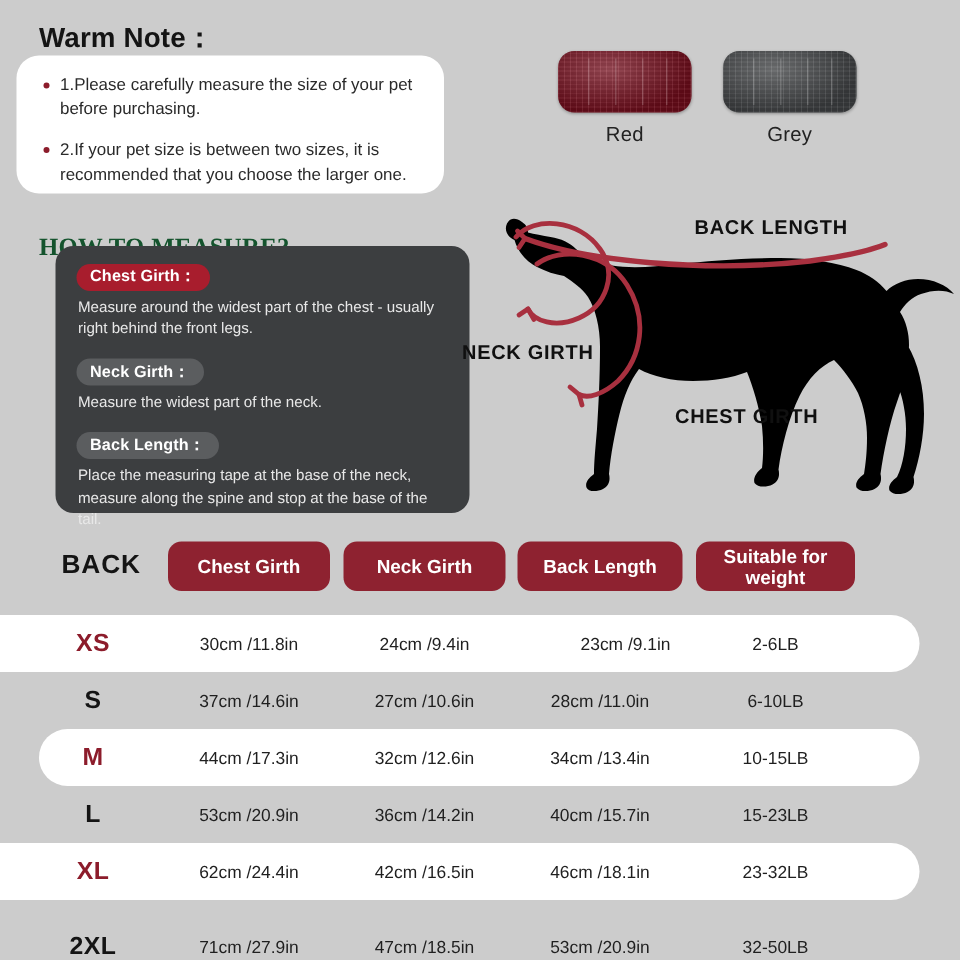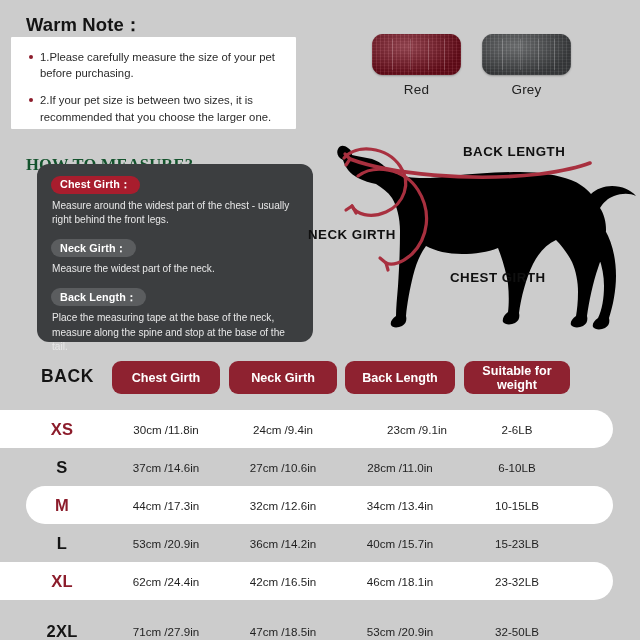--- a/index.html
+++ b/index.html
@@ -17,21 +17,21 @@
 
   
   .warm-title {
     position: absolute; left: 26px; top: 12px;
     font-size: 18.5px; font-weight: 700; letter-spacing: .1px;
     color: #141414;
   }
   .note-card {
     position: absolute; left: 11px; top: 37px;
     width: 285px; height: 92px;
-    background: #ffffff; border-radius: 1px;
+    background: #ffffff; border-radius: 15px;
     box-sizing: border-box;
     padding: 12px 14px 10px 18px;
   }
   .note-item {
     position: relative;
     font-size: 11.3px; line-height: 16.2px;
     color: #2a2a2a; padding-left: 11px;
     margin-bottom: 11px;
   }
   .note-item:last-child { margin-bottom: 0; }

